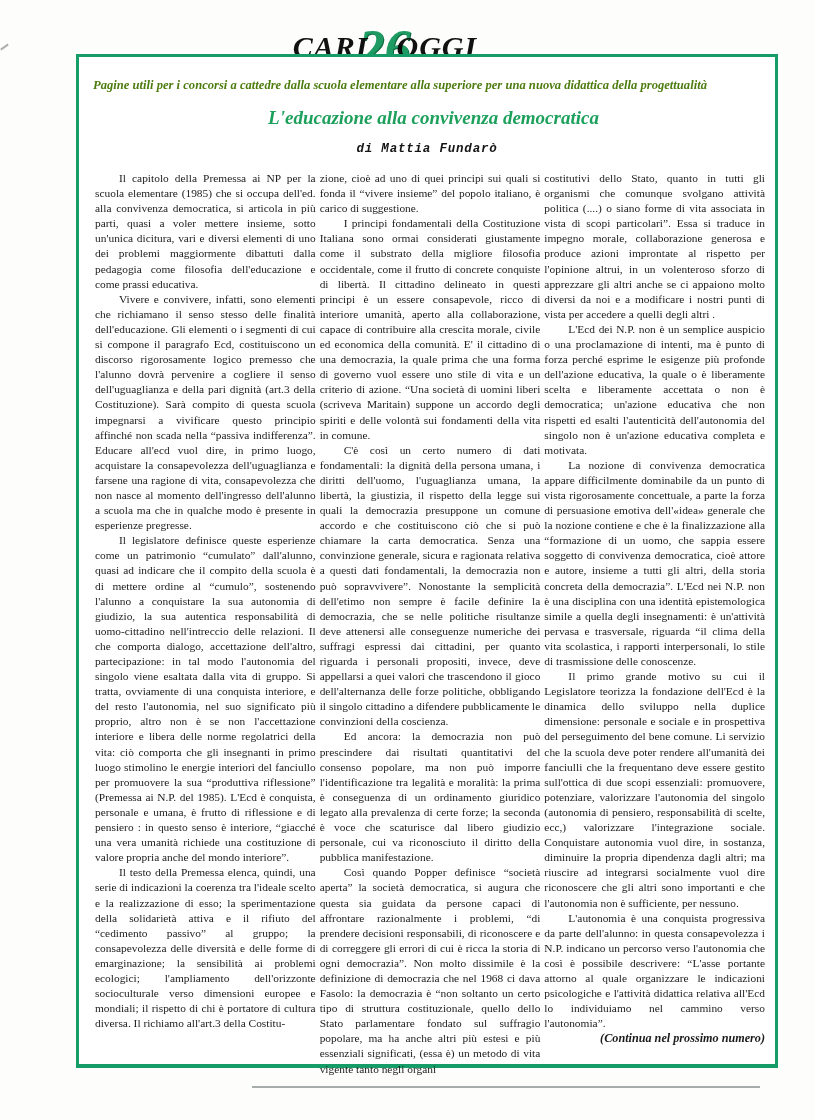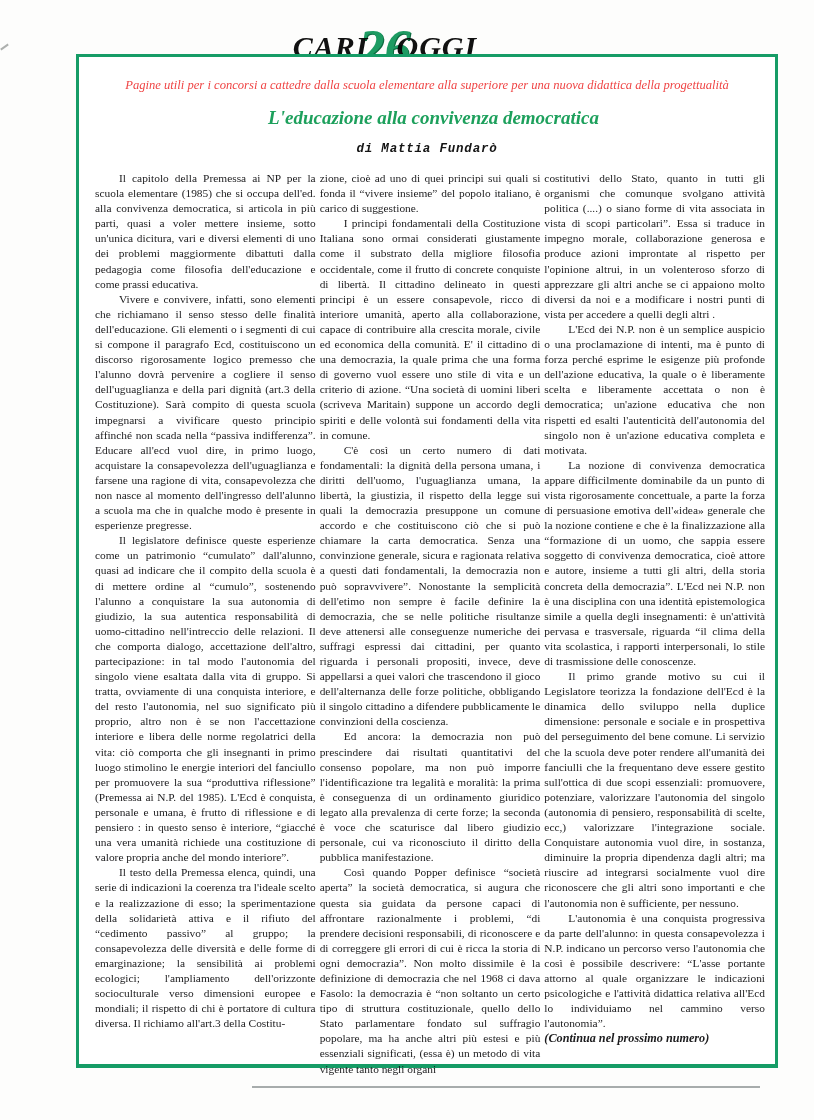--- a/index.html
+++ b/index.html
@@ -28,22 +28,22 @@
     mix-blend-mode:multiply;z-index:2;display:inline-block;
     text-shadow:1px 1px 0 #0e6b41;
   }
   
   .frame{
     position:absolute;left:76px;top:54px;width:702px;height:1014px;
     border:3px solid #169c66;border-bottom-width:4px;
     box-sizing:border-box;background:#fff;
   }
   .kicker{
-    margin:21px 14px 0 14px;text-align:center;
-    font-size:12.6px;font-weight:normal;font-style:italic;color:#ef4444;
+    margin:21px 14px 0 14px;
+    font-size:12.6px;font-weight:bold;font-style:italic;color:#4d7c0f;
   }
   .article-title{
     margin:14px 0 0 13px;text-align:center;
     font-size:19px;font-weight:bold;font-style:italic;color:#1da05c;
   }
   .byline{
     margin:13px 0 0 0;text-align:center;
     font-size:12.5px;font-weight:bold;font-style:italic;color:#151515;
     letter-spacing:.8px;
     font-family:Liberation Mono, monospace;
@@ -53,21 +53,21 @@
     display:flex;gap:4px;margin:15px 10px 0 16px;
   }
   .col{
     flex:1;min-width:0;
     font-size:11.4px;line-height:15.1px;text-align:justify;
     color:#1b1b1d;
   }
   .para{margin:0;}
   .para.indent{text-indent:24px;}
   .para.closing{
-    text-align:left;font-weight:bold;font-style:italic;font-size:12.2px;
+    text-align:right;font-weight:bold;font-style:italic;font-size:12.2px;
     text-indent:0;
   }
   
   .shadow-line{
     position:absolute;left:252px;top:1086px;width:508px;height:2px;
     background:rgba(62,74,76,.45);
   }
   .edge-artifact{
     position:absolute;left:0;top:46px;width:9px;height:2px;
     background:rgba(120,125,122,.6);transform:rotate(-35deg);

